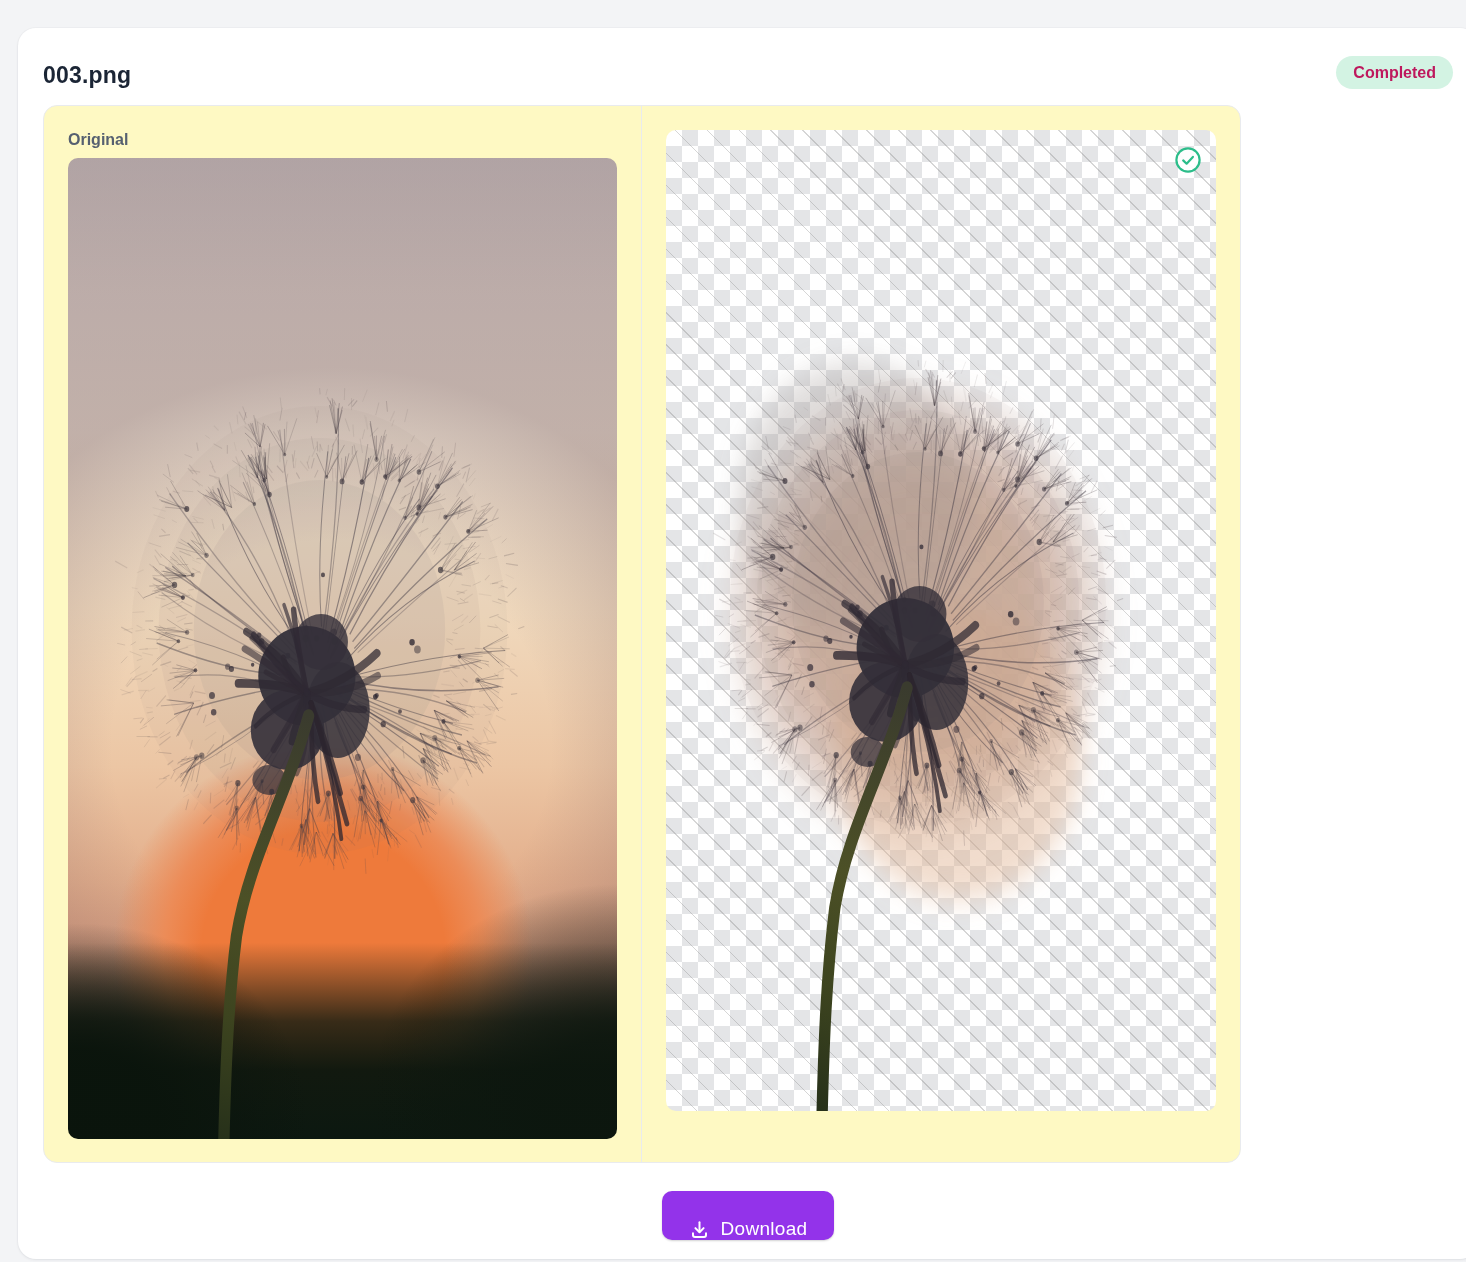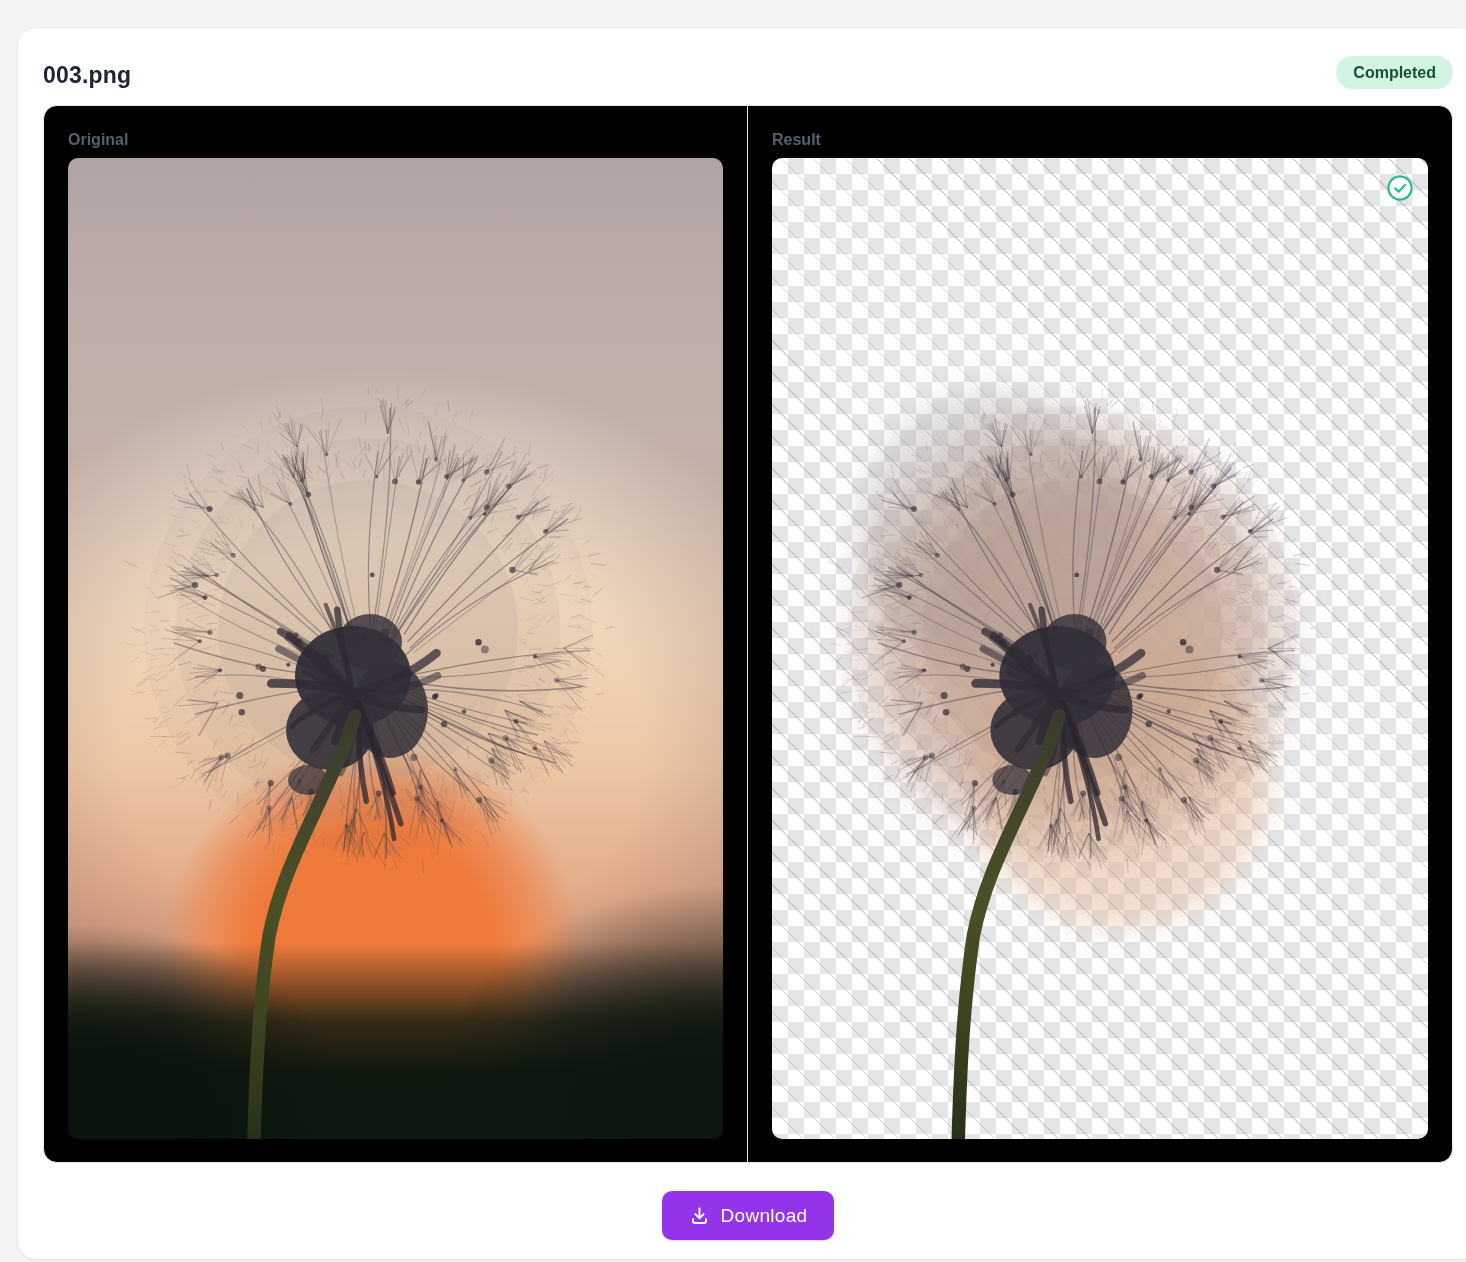--- a/index.html
+++ b/index.html
@@ -25,25 +25,25 @@
   .file-title { font-size: 23px; font-weight: 700; color: #1b2535; letter-spacing: .2px; }
   .badge {
     display: inline-flex; align-items: center;
     height: 33px; padding: 0 17px;
     border-radius: 999px;
     font-size: 16px; font-weight: 700;
     background: #d3f3e3; color: #149e6e;
   }
   .compare {
     display: flex;
-    width: 1410px; height: 1058px;
+    width: 1198px; height: 1058px;
     border: 1px solid #e9ebee;
     border-radius: 14px;
     overflow: hidden;
-    background: #000000;
+    background: #fef9c3;
   }
   .pane { flex: 1 1 50%; padding: 24px; min-width: 0; }
   .pane.left { border-right: 1px solid #e9ebee; }
   .pane-label { font-size: 16px; font-weight: 700; color: #566070; line-height: 20px; margin-bottom: 8px; }
   .canvas {
     position: relative;
     width: 100%; height: 981px;
     border-radius: 10px;
     overflow: hidden;
   }
@@ -1310,52 +1310,51 @@
         <path d="M290 545 Q315.4 612.9 332.8 665.7" fill="none" stroke="#2c262f" stroke-opacity="0.75" stroke-width="5.6" stroke-linecap="round"></path>
         <path d="M290 545 Q289.4 600.1 298.3 643.3" fill="none" stroke="#2c262f" stroke-opacity="0.75" stroke-width="5.6" stroke-linecap="round"></path>
         <path d="M287 558 C260 640 216 700 201 778 C191 846 188 912 186 981" fill="none" stroke="url(#stemG)" stroke-width="13.5" stroke-linecap="round"></path>
       </g>
   </defs>
 </svg>
 
 <div class="card">
   <div class="card-header">
     <div class="file-title">003.png</div>
-    <div class="badge" style="background: rgb(211, 243, 227); color: #14532d;">Completed</div>
+    <div class="badge" style="background: rgb(211, 243, 227); color: #be185d;">Completed</div>
   </div>
 
   <div class="compare">
     <div class="pane left">
       <div class="pane-label">Original</div>
       <div class="canvas photo">
         <svg class="art" viewBox="0 0 655 981" preserveAspectRatio="none" xmlns="http://www.w3.org/2000/svg" xmlns:xlink="http://www.w3.org/1999/xlink">
           <use href="#dandelion-art" xlink:href="#dandelion-art"></use>
         </svg>
       </div>
     </div>
 
     <div class="pane">
-      <div class="pane-label">Result</div>
       <div class="canvas checker">
         <svg class="art" viewBox="0 0 655 981" preserveAspectRatio="none" xmlns="http://www.w3.org/2000/svg" xmlns:xlink="http://www.w3.org/1999/xlink">
           <use href="#halo-art" xlink:href="#halo-art" filter="url(#blurF)"></use>
           <use href="#dandelion-art" xlink:href="#dandelion-art"></use>
         </svg>
         <div class="check-chip">
           <svg viewBox="0 0 28 28" width="28" height="28" xmlns="http://www.w3.org/2000/svg">
             <circle class="chk-stroke" cx="14" cy="14" r="11.6" fill="rgba(255,255,255,0.92)" stroke="#2cbd8a" stroke-width="2.2"></circle>
             <path class="chk-stroke" d="M9.2 14.4 L12.6 17.7 L18.9 10.9" fill="none" stroke="#2cbd8a" stroke-width="2.2" stroke-linecap="round" stroke-linejoin="round"></path>
           </svg>
         </div>
       </div>
     </div>
   </div>
 
   <div class="download-row">
-    <button class="btn-primary" style="background: rgb(147, 51, 234); color: rgb(255, 255, 255);">
+    <button class="btn-primary" style="background: rgb(147, 51, 234); color: rgb(255, 255, 255); align-items: flex-end;">
       <svg width="21" height="21" viewBox="0 0 20 20" fill="none" xmlns="http://www.w3.org/2000/svg">
         <path d="M10 3v9.2" stroke="#fff" stroke-width="1.9" stroke-linecap="round"></path>
         <path d="M6.1 8.7 10 12.6 13.9 8.7" stroke="#fff" stroke-width="1.9" stroke-linecap="round" stroke-linejoin="round"></path>
         <path d="M3.8 13.6v1.6a1.9 1.9 0 0 0 1.9 1.9h8.6a1.9 1.9 0 0 0 1.9-1.9v-1.6" stroke="#fff" stroke-width="1.9" stroke-linecap="round"></path>
       </svg>
       <span>Download</span>
     </button>
   </div>
 </div>
 

